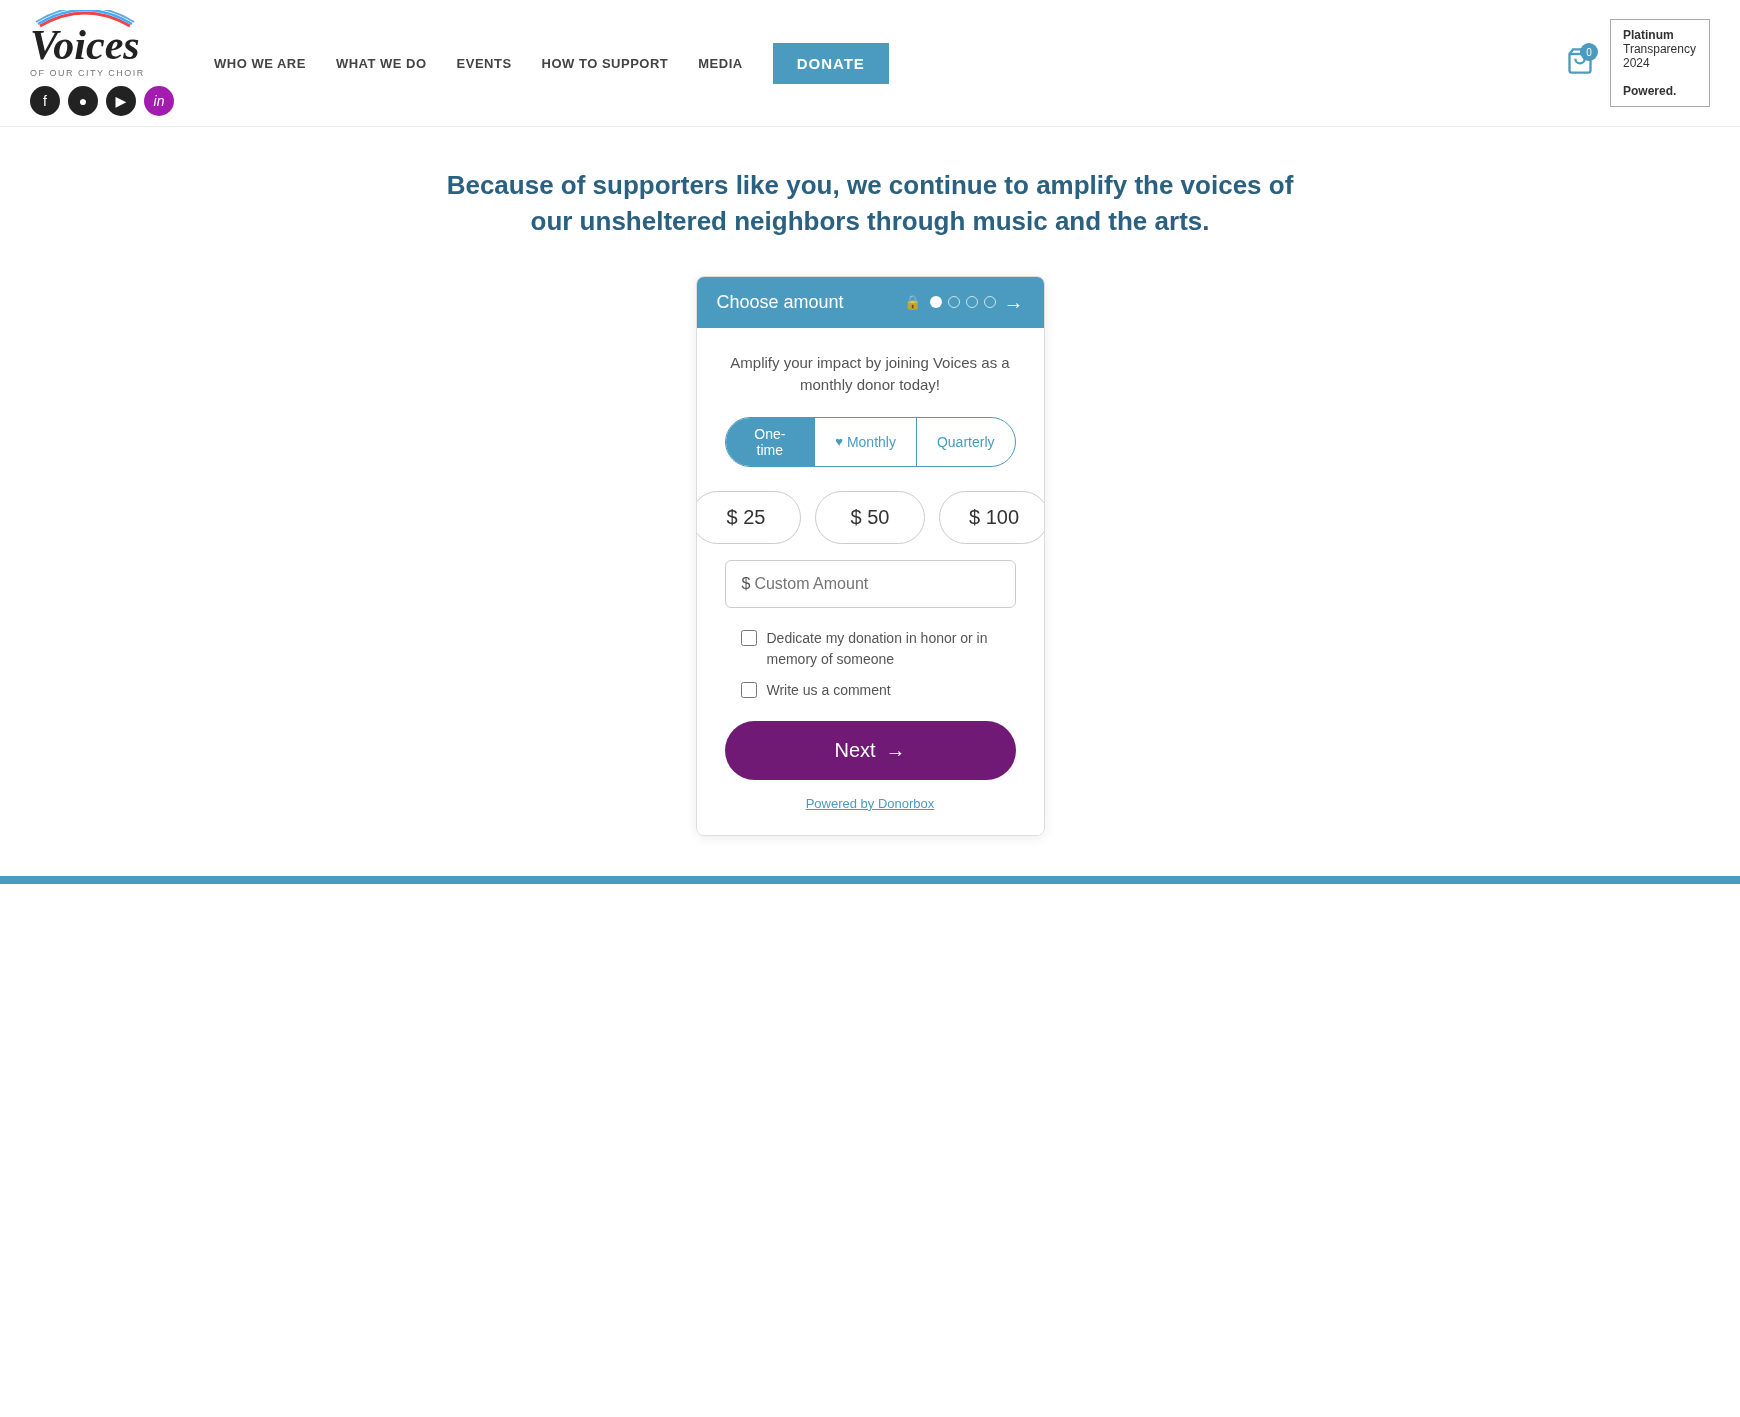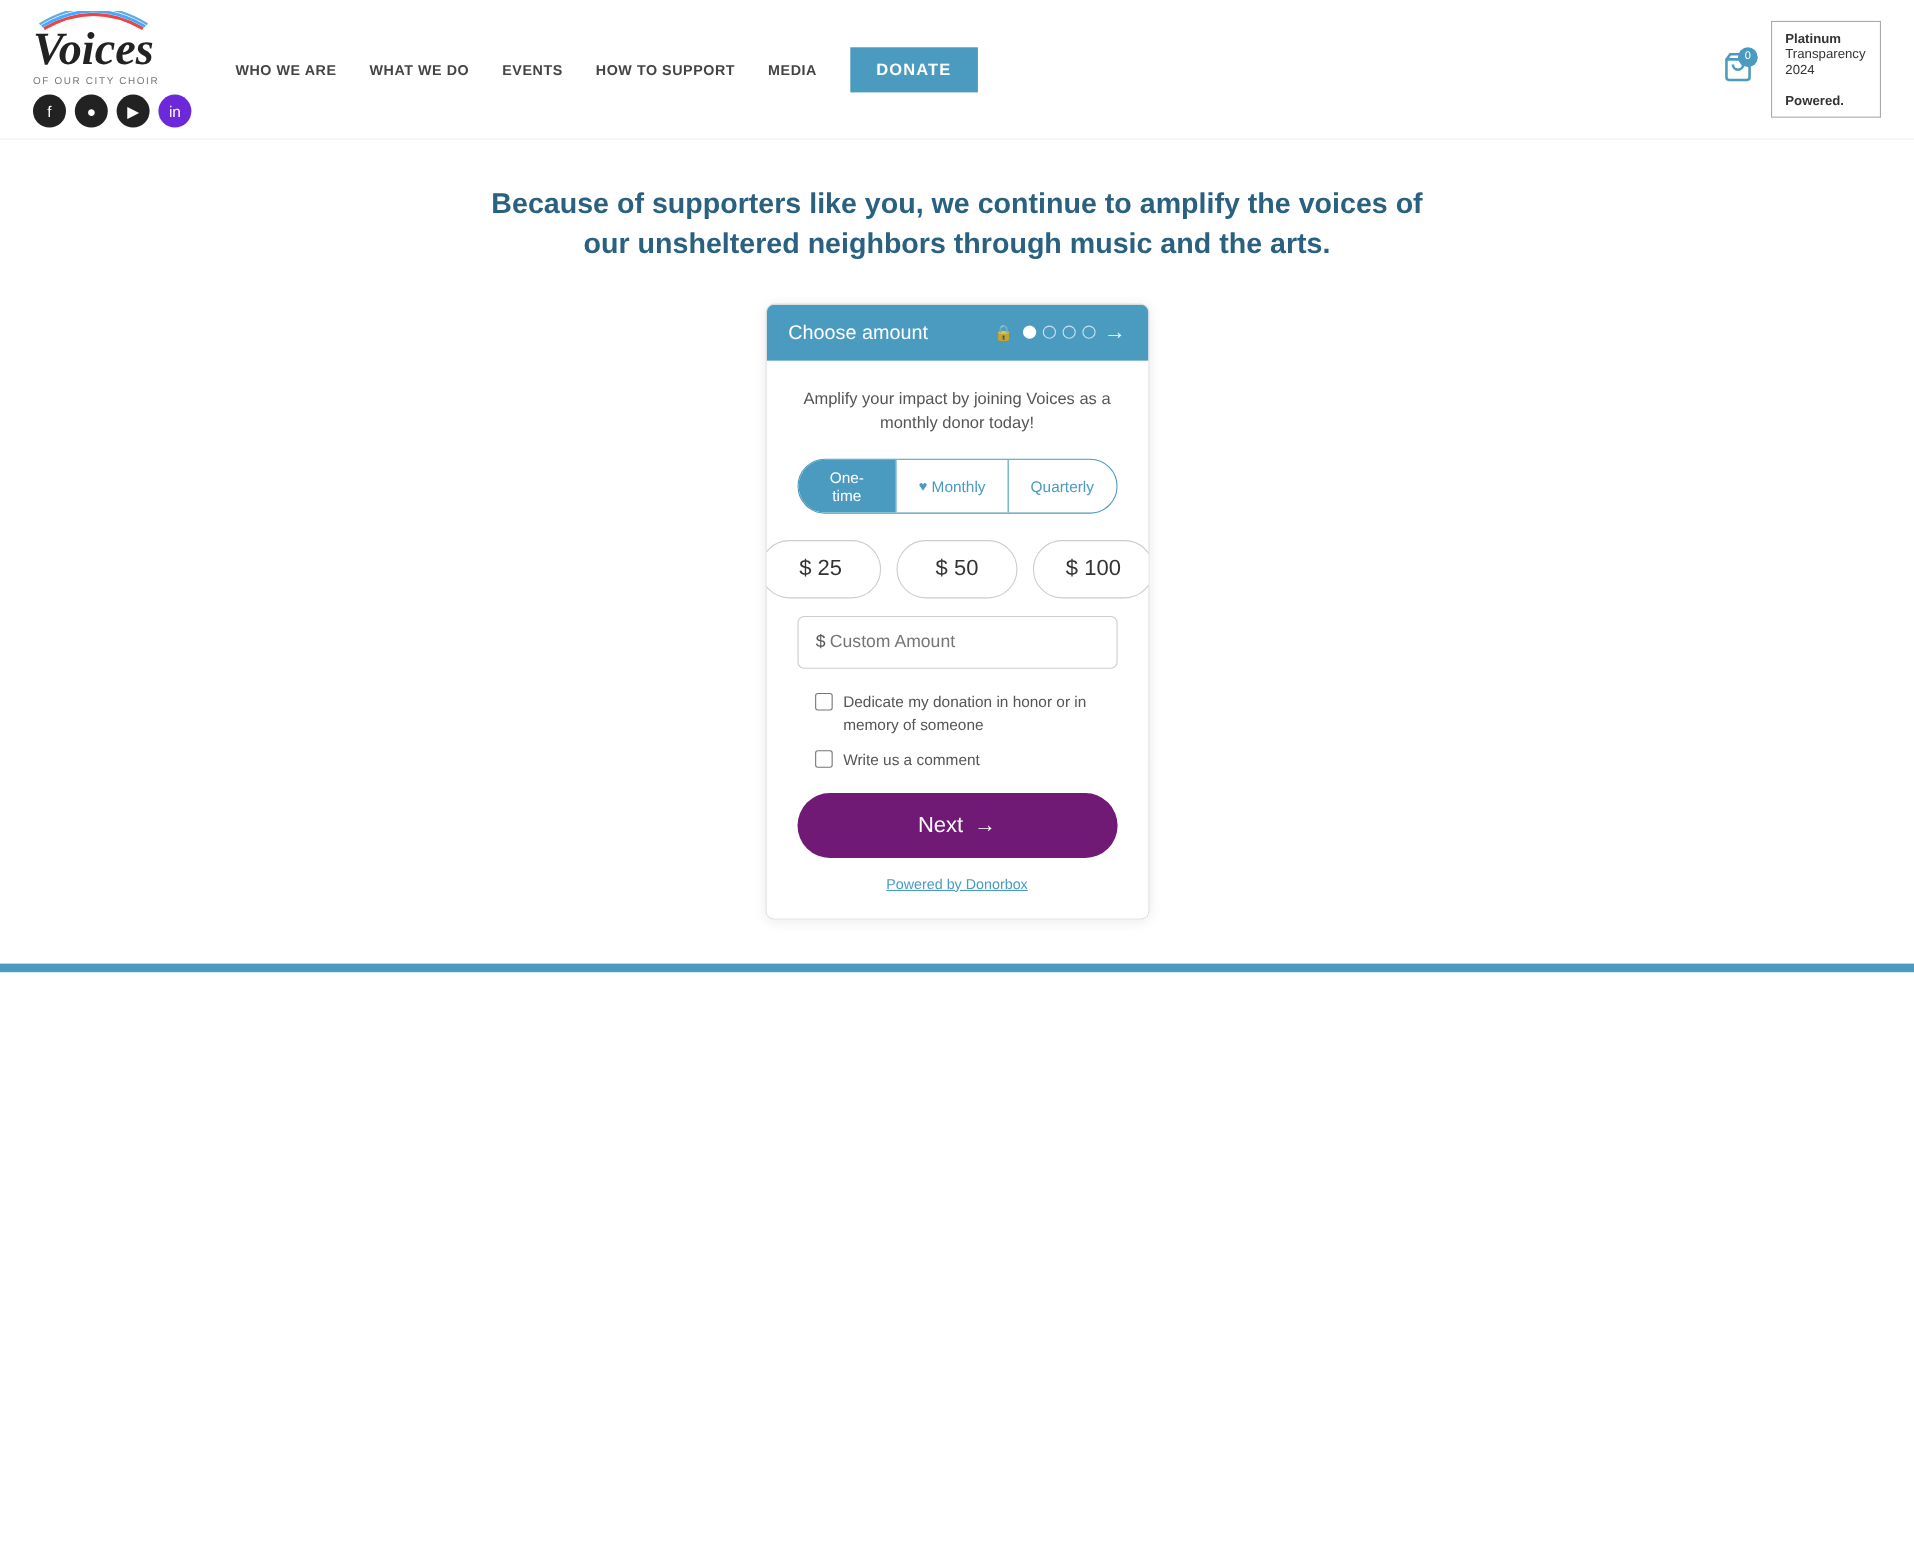--- a/index.html
+++ b/index.html
@@ -325,21 +325,21 @@
       <path d="M6,12 Q55,-18 104,12" fill="none" stroke="#6ad" stroke-width="2"></path>
     </svg>
     <div style="display:flex; align-items:flex-end;">
       <span style="font-size:42px; font-family:Georgia,serif; font-style:italic; font-weight:bold; color:#222; line-height:1;">Voices</span>
     </div>
     <div style="font-size:9px; letter-spacing:1.5px; text-transform:uppercase; color:#777; margin-top:2px;">of our city choir</div>
     <div class="social-icons">
       <a class="social-icon" style="background:#222;">f</a>
       <a class="social-icon" style="background:#222;">●</a>
       <a class="social-icon" style="background:#222;">▶</a>
-      <a class="social-icon" style="background:#6d28d9;">in</a>
+      <a class="social-icon" style="background:#a21caf;font-style:italic;">in</a>
     </div>
   </div>
 
   <nav>
     <span class="nav-item">WHO WE ARE</span>
     <span class="nav-item">WHAT WE DO</span>
     <span class="nav-item">EVENTS</span>
     <span class="nav-item">HOW TO SUPPORT</span>
     <span class="nav-item">MEDIA</span>
     <button class="nav-donate">DONATE</button>

